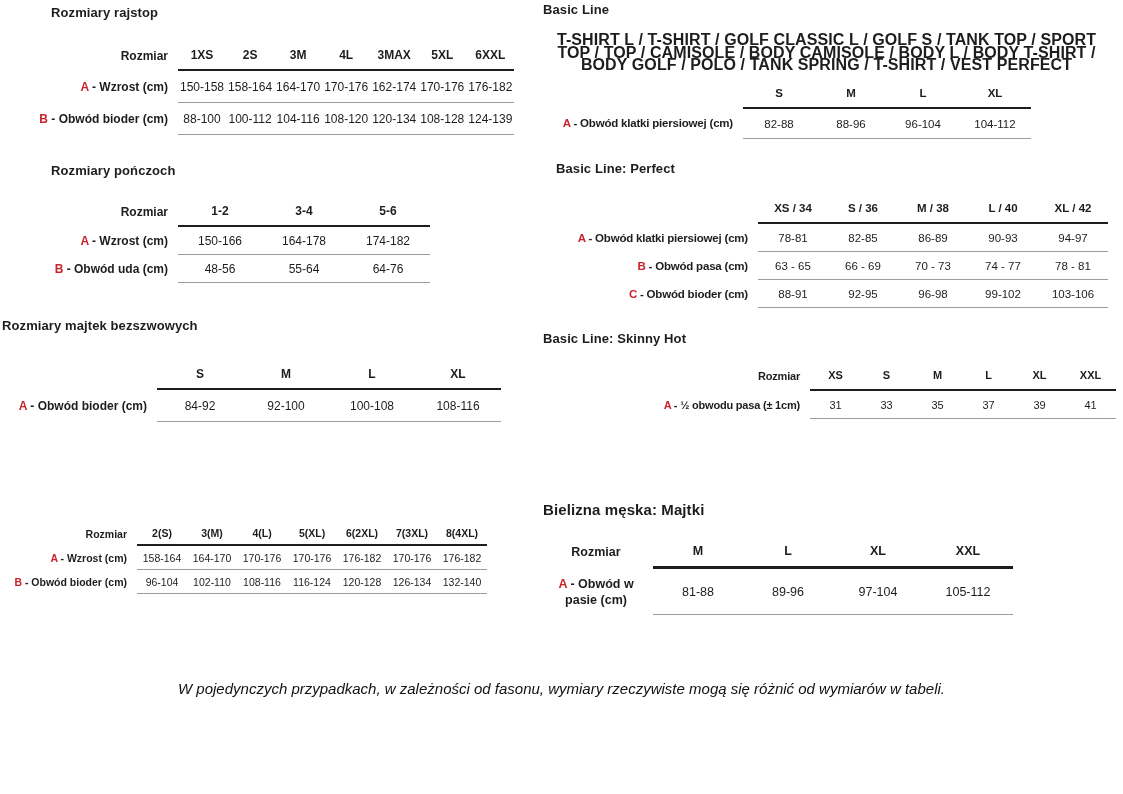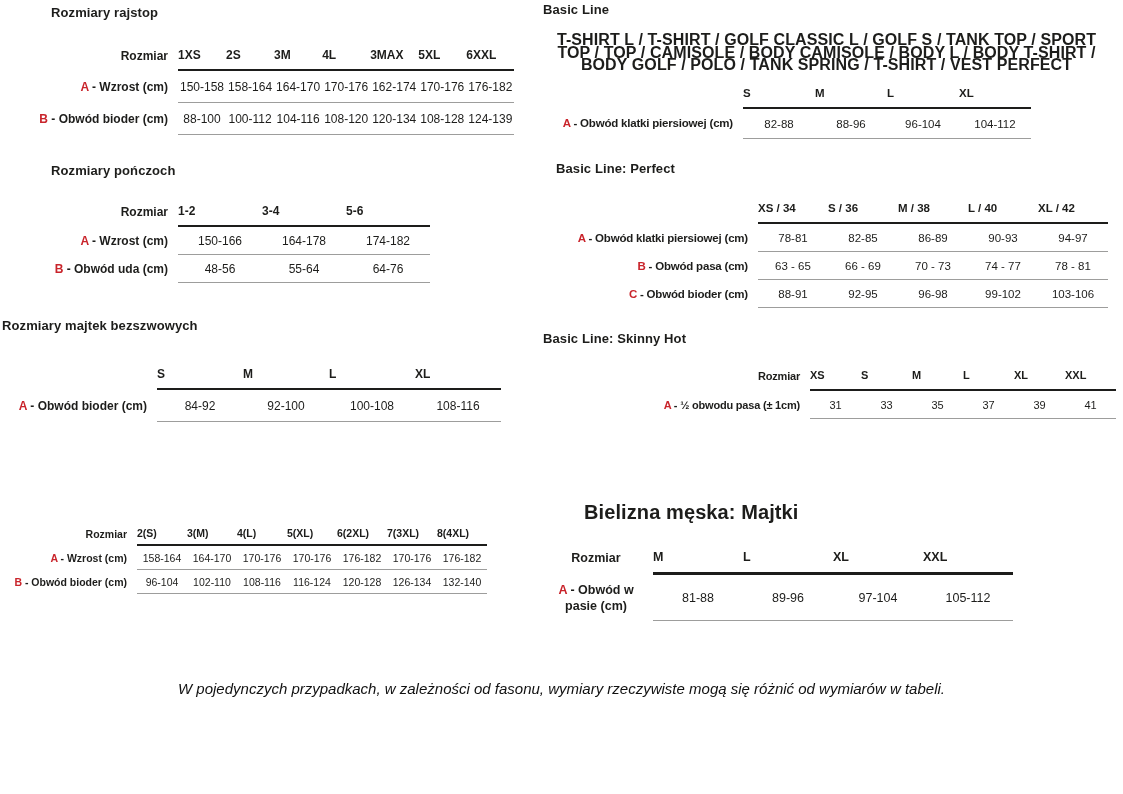--- a/index.html
+++ b/index.html
@@ -17,21 +17,21 @@
   .t-indent { margin-left:23px; }
 
   .subtitle {
     margin-top:17px; font-size:16px; font-weight:bold; text-align:center;
     line-height:12.5px; letter-spacing:.1px;
   }
 
   table { border-collapse:collapse; table-layout:fixed; }
   th, td { font-size:12px; line-height:14px; }
   thead th {
-    font-weight:bold; text-align:left; padding:0 0 7px 0;
+    font-weight:bold; text-align:center; padding:0 0 7px 0;
     border-bottom:2.5px solid #1d1d1b; white-space:nowrap;
   }
   thead th.lbl {
     border-bottom:none; text-align:right; padding-right:10px;
   }
   tbody th.lbl {
     font-weight:bold; text-align:right; padding:9px 10px 8px 0;
     border-bottom:none; white-space:nowrap;
   }
   tbody td {
@@ -83,21 +83,21 @@
 
   #sec-skinny    { left:538px; top:331px; }
   #sec-skinny    .title { margin-left:5px; }
   #sec-skinny    table { margin-top:22px; }
   #sec-skinny    th, #sec-skinny td { font-size:11px; }
   #sec-skinny    th.lbl { width:272px; letter-spacing:-.2px; }
   #sec-skinny    thead th:not(.lbl) { width:51px; }
   #sec-skinny    tbody td, #sec-skinny tbody th.lbl { padding-top:7px; padding-bottom:6px; }
 
   #sec-bielizna  { left:543px; top:501px; }
-  #sec-bielizna  .title { font-size:20px;margin-left:41px; }
+  #sec-bielizna  .title { font-size:15px; }
   #sec-bielizna  table { margin-top:26px; }
   #sec-bielizna  th, #sec-bielizna td { font-size:12.5px; }
   #sec-bielizna  thead th { padding-bottom:8px; border-bottom-width:3px; }
   #sec-bielizna  th.lbl { width:110px; text-align:center; padding-right:4px; white-space:normal; }
   #sec-bielizna  thead th:not(.lbl) { width:90px; }
   #sec-bielizna  tbody td { padding-top:13px; padding-bottom:12px; }
   #sec-bielizna  tbody th.lbl { padding-top:8px; padding-bottom:7px; line-height:16px; }
 
   #footer {
     left:0; top:680px; width:1123px; text-align:center;

